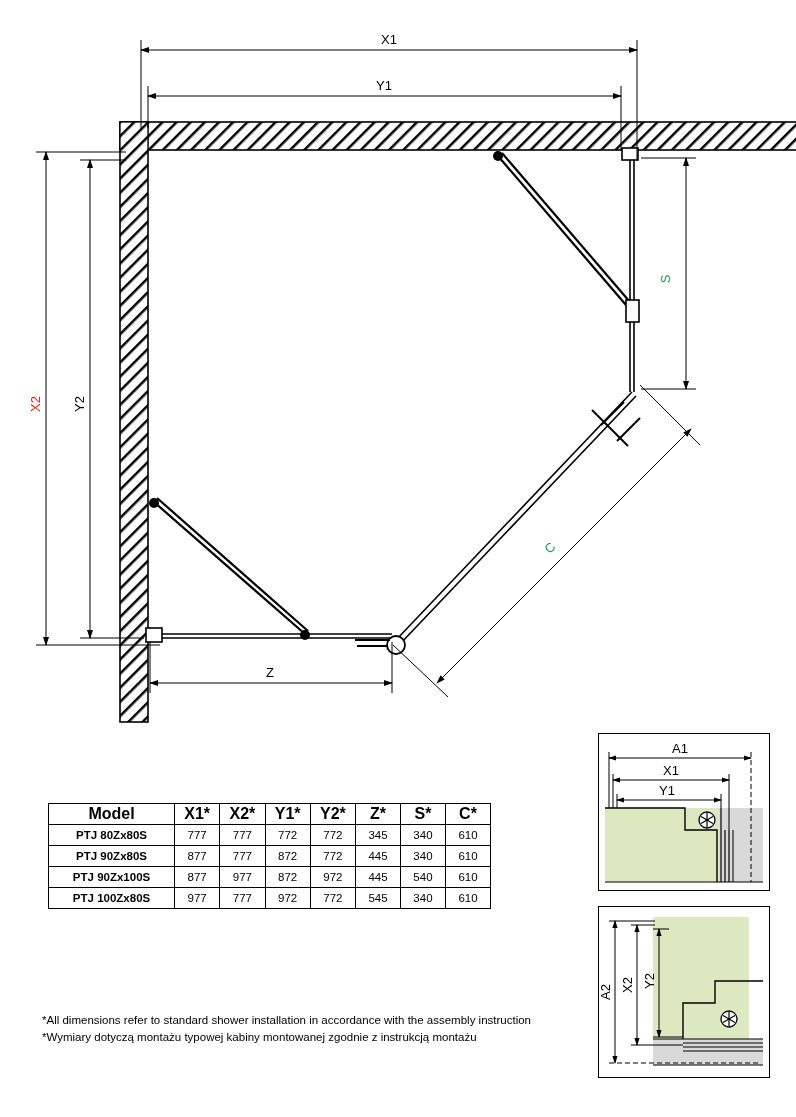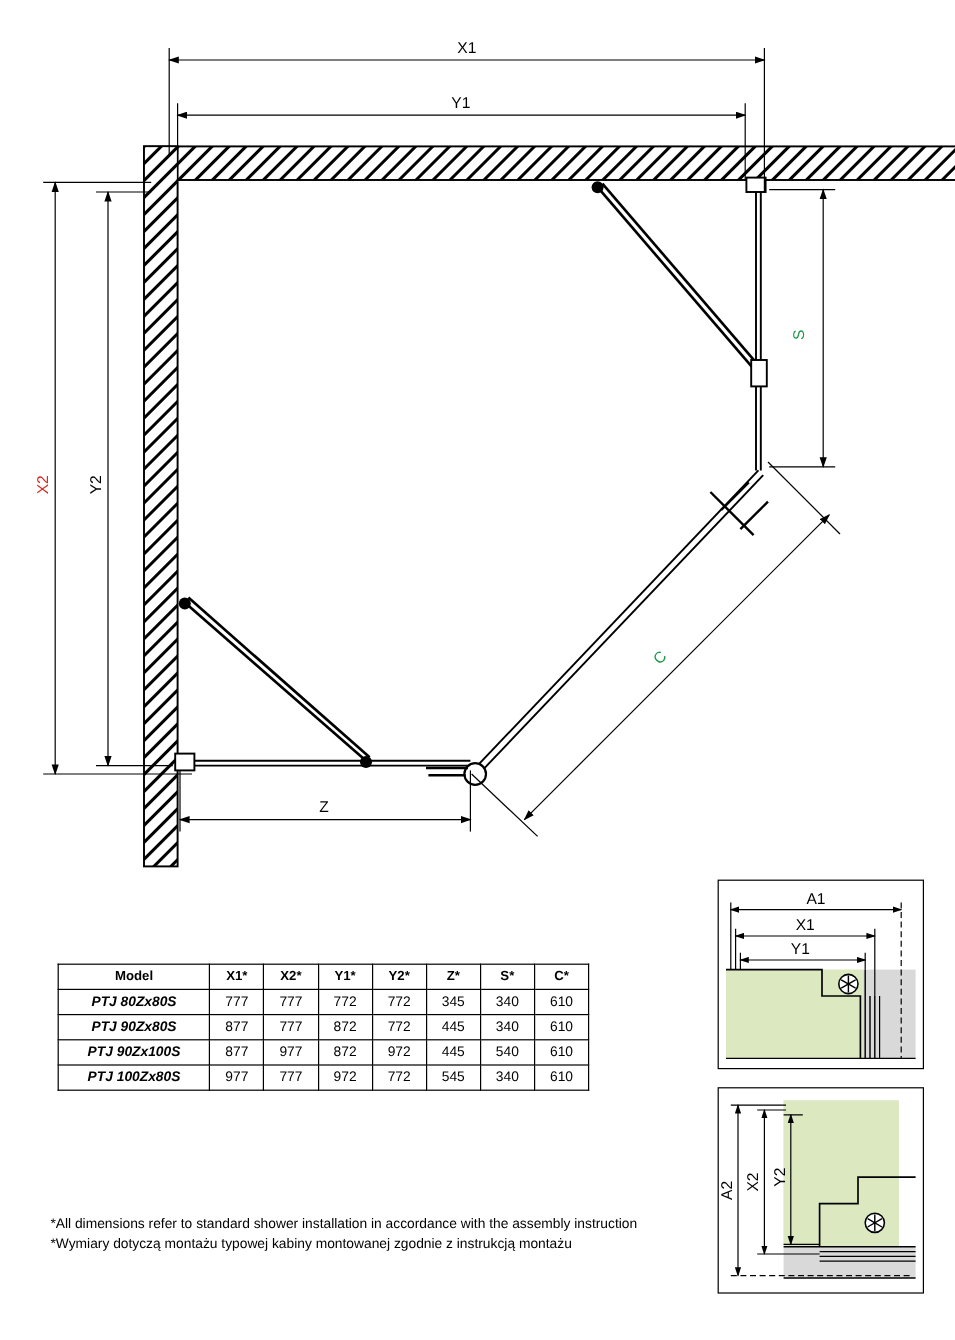--- a/index.html
+++ b/index.html
@@ -39,24 +39,23 @@
   }
   table.spec th, table.spec td {
     border: 1px solid #000;
     text-align: center;
     padding: 2px 0 3px 0;
     height: 15px;
     line-height: 14px;
   }
   table.spec th {
     font-weight: bold;
-    font-size: 11px;
+    font-size: 16px;
   }
   table.spec td.model {
-    font-style: italic;
     font-weight: bold;
     text-align: center;
     font-size: 11.5px;
   }
   table.spec th.model-h {
     width: 128px;
   }
   table.spec th.num-h, table.spec td.num {
     width: 45px;
   }

